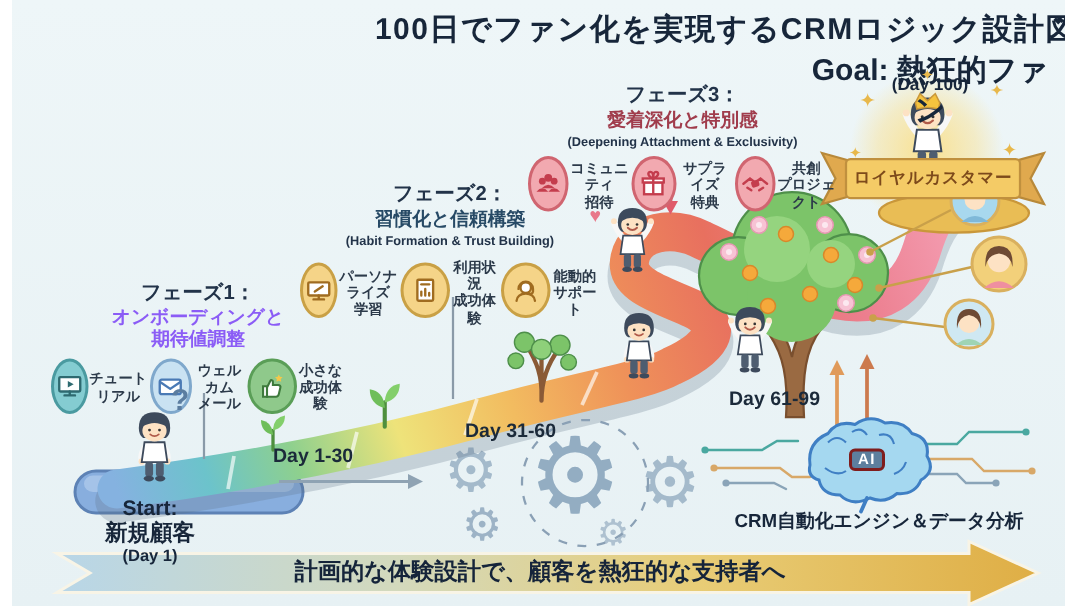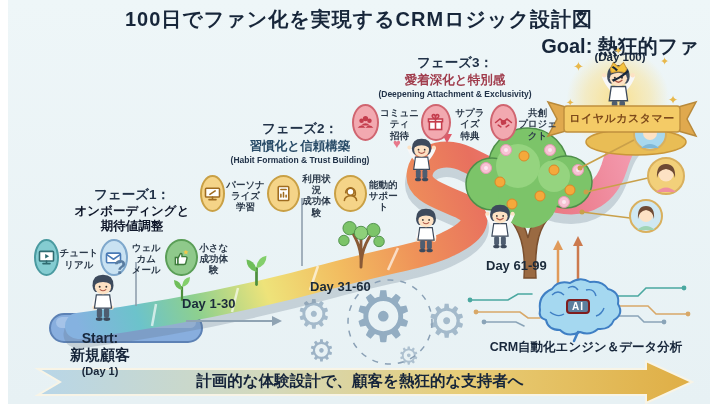--- a/index.html
+++ b/index.html
@@ -4,26 +4,26 @@
 <style>
   html,body{margin:0;padding:0;background:#ffffff;}
   #stage{position:relative;width:718px;height:404px;background:#ffffff;overflow:hidden;
          font-family:"Liberation Sans","DejaVu Sans",sans-serif;}
   #canvas{position:absolute;left:8px;right:8px;top:0;bottom:0;
           background:linear-gradient(180deg,#eef6f8 0%,#e7f1f4 100%);}
   .abs{position:absolute;}
   .t{color:#17263a;font-weight:800;}
   .center{text-align:center;}
   .pre{white-space:pre-line;line-height:1.18;}
-  #title{top:6px;left:0;right:0;font-size:20px;font-weight:900;letter-spacing:1px;z-index:5;}
+  #title{top:6px;left:0;right:0;font-size:20px;font-weight:900;letter-spacing:1px;z-index:5;text-align:right;}
   #goal-label{left:538px;width:164px;top:33px;font-size:20px;font-weight:900;z-index:5;}
   #goal-day{left:538px;width:164px;top:51px;font-size:11.5px;z-index:5;}
   .phase{z-index:5;}
   .ph-title{font-size:13.5px;font-weight:900;color:#223349;}
-  .ph-sub{font-size:12.5px;font-weight:900;color:#0f172a;}
+  .ph-sub{font-size:12.5px;font-weight:900;color:#8b5cf6;}
   .ph-sub.red{color:#a03c4c;}
   .ph-sub.blue{color:#274a66;}
   .ph-eng{font-size:8.5px;font-weight:700;color:#223349;}
   .icon-row{display:flex;justify-content:space-between;margin-top:5px;}
   .icon-item{display:flex;flex-direction:row;align-items:center;width:33%;}
   .pcircle{width:33px;height:33px;border-radius:50%;display:flex;align-items:center;justify-content:center;border:2px solid;}
   .c-blue{background:#c9e2f2;border-color:#7fa8cc;color:#4a7ab5;}
   .c-teal{background:#84ccd1;border-color:#4a9aa0;color:#2e6a70;}
   .c-green{background:#8fc98b;border-color:#5a9e57;color:#3e7a3c;}
   .c-gold{background:#f5d488;border-color:#c9a045;color:#a06c20;}

